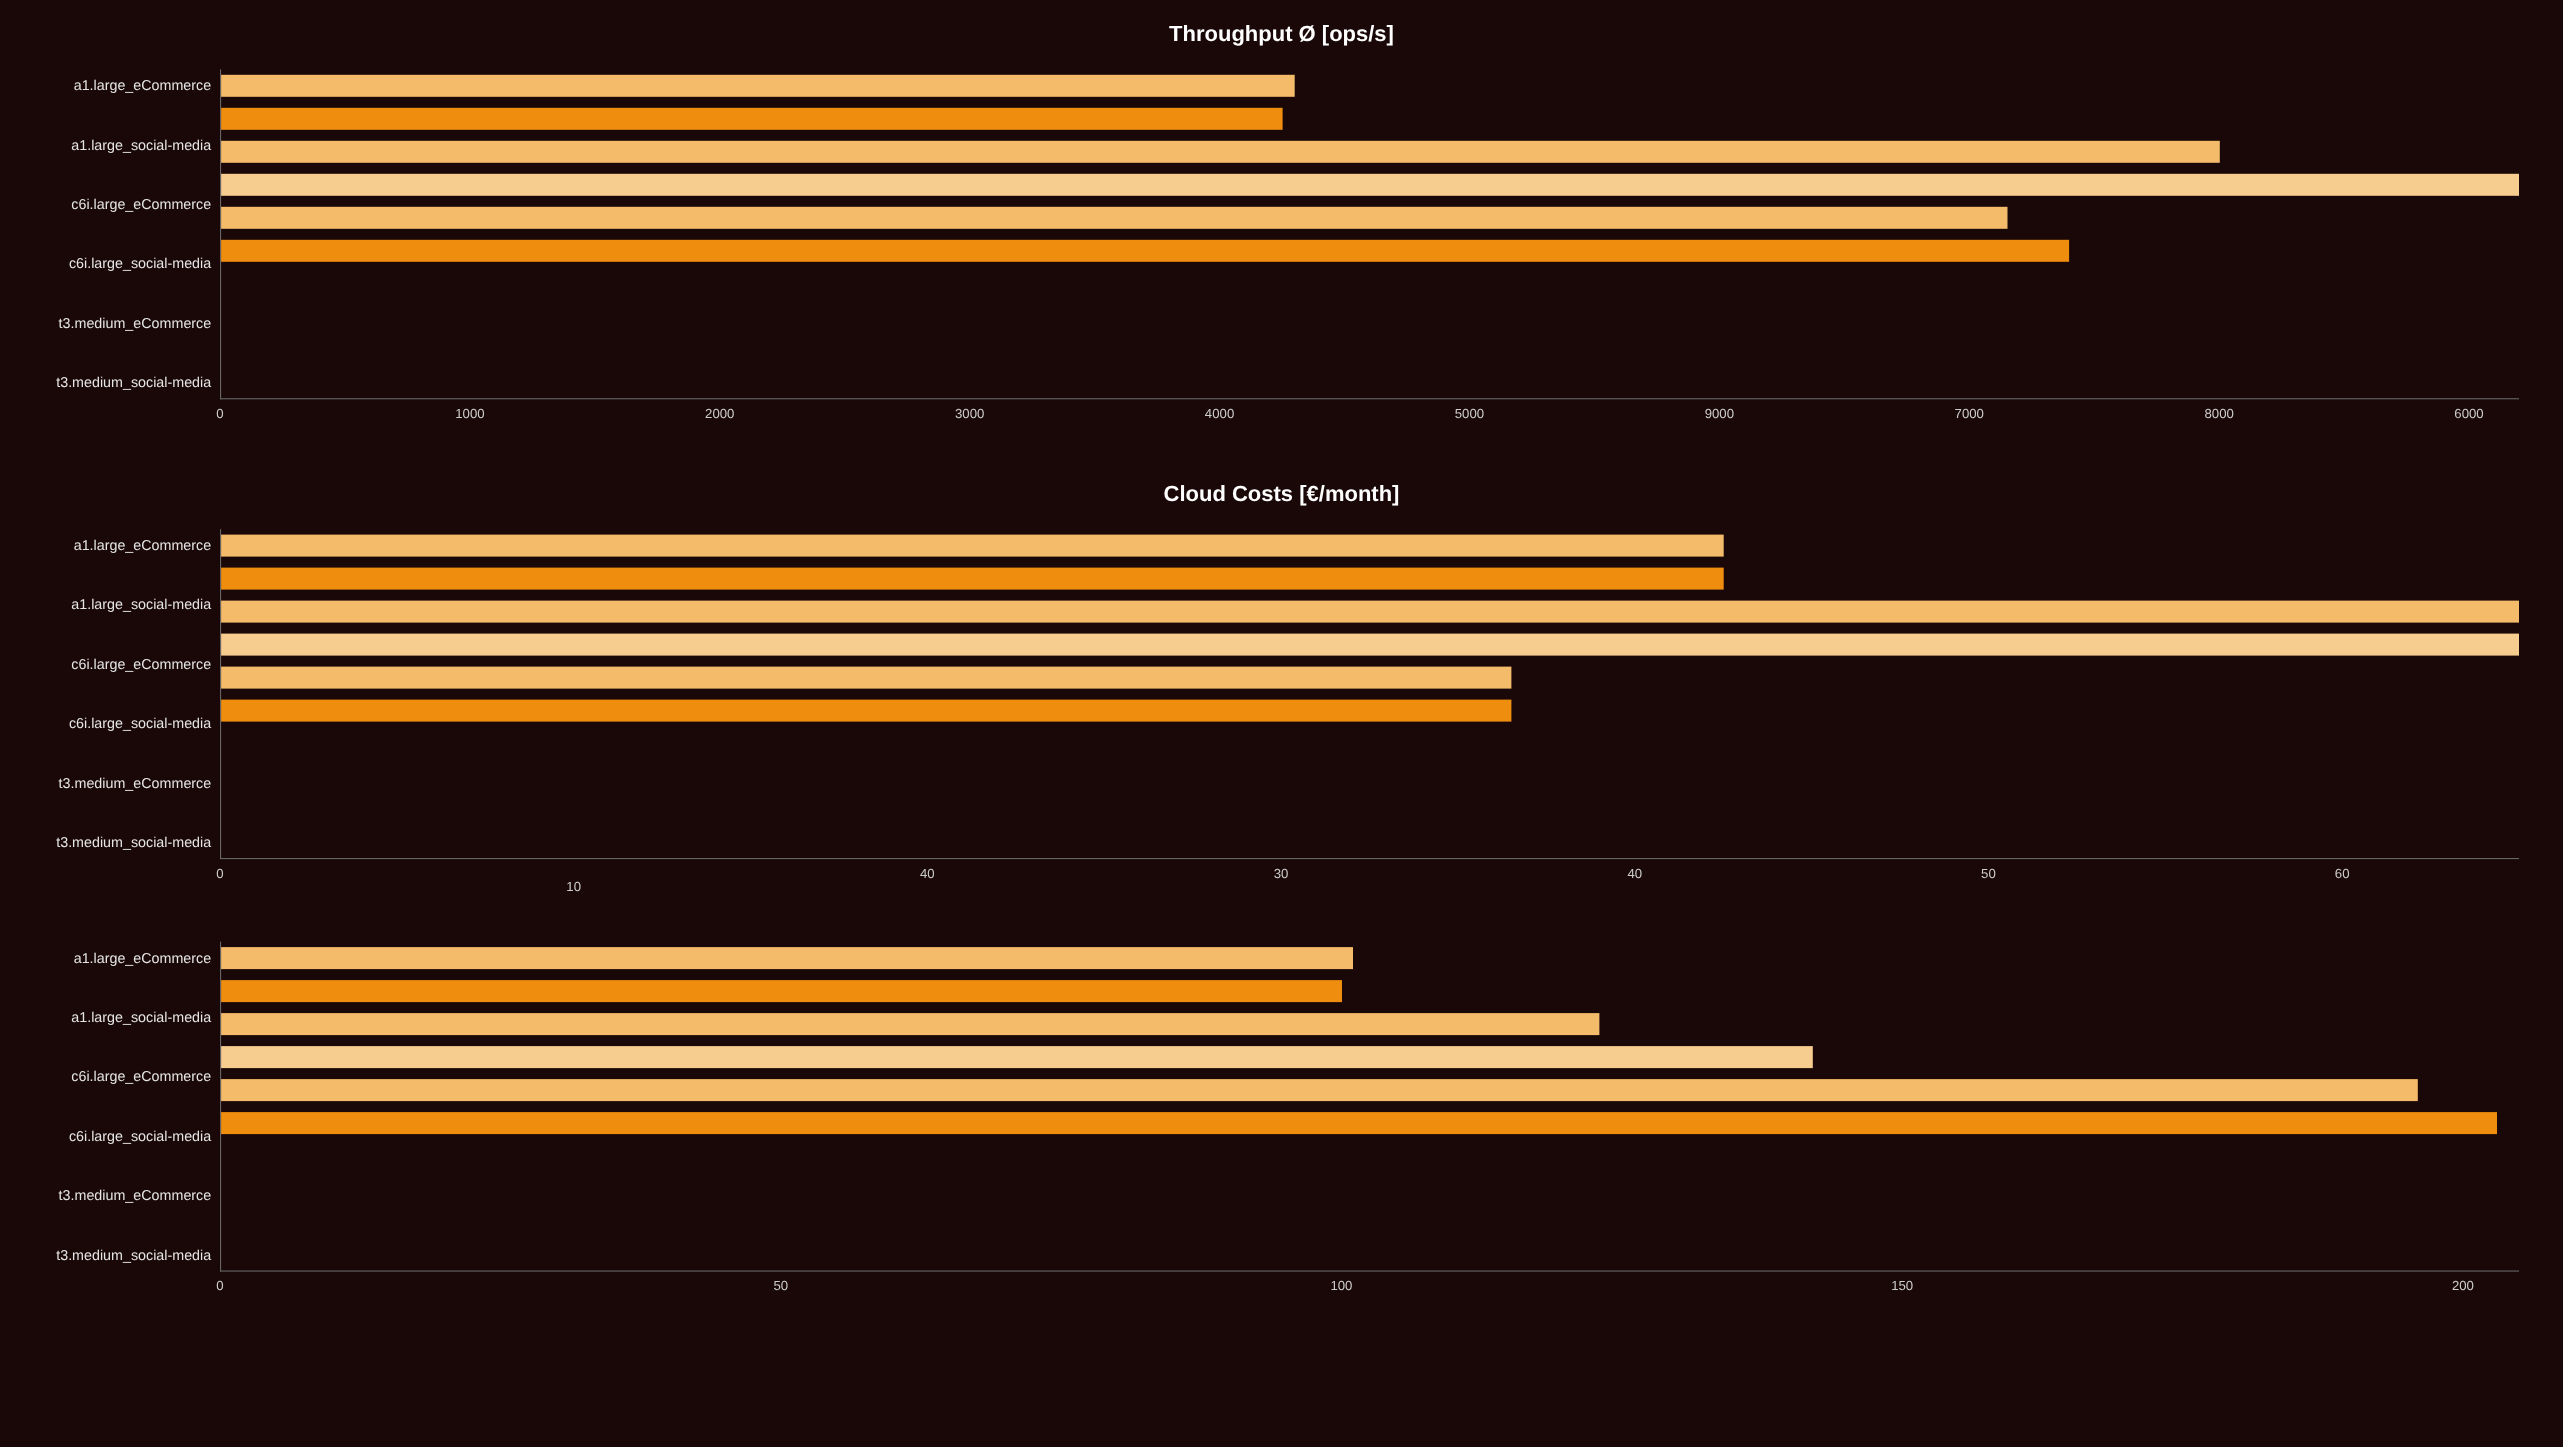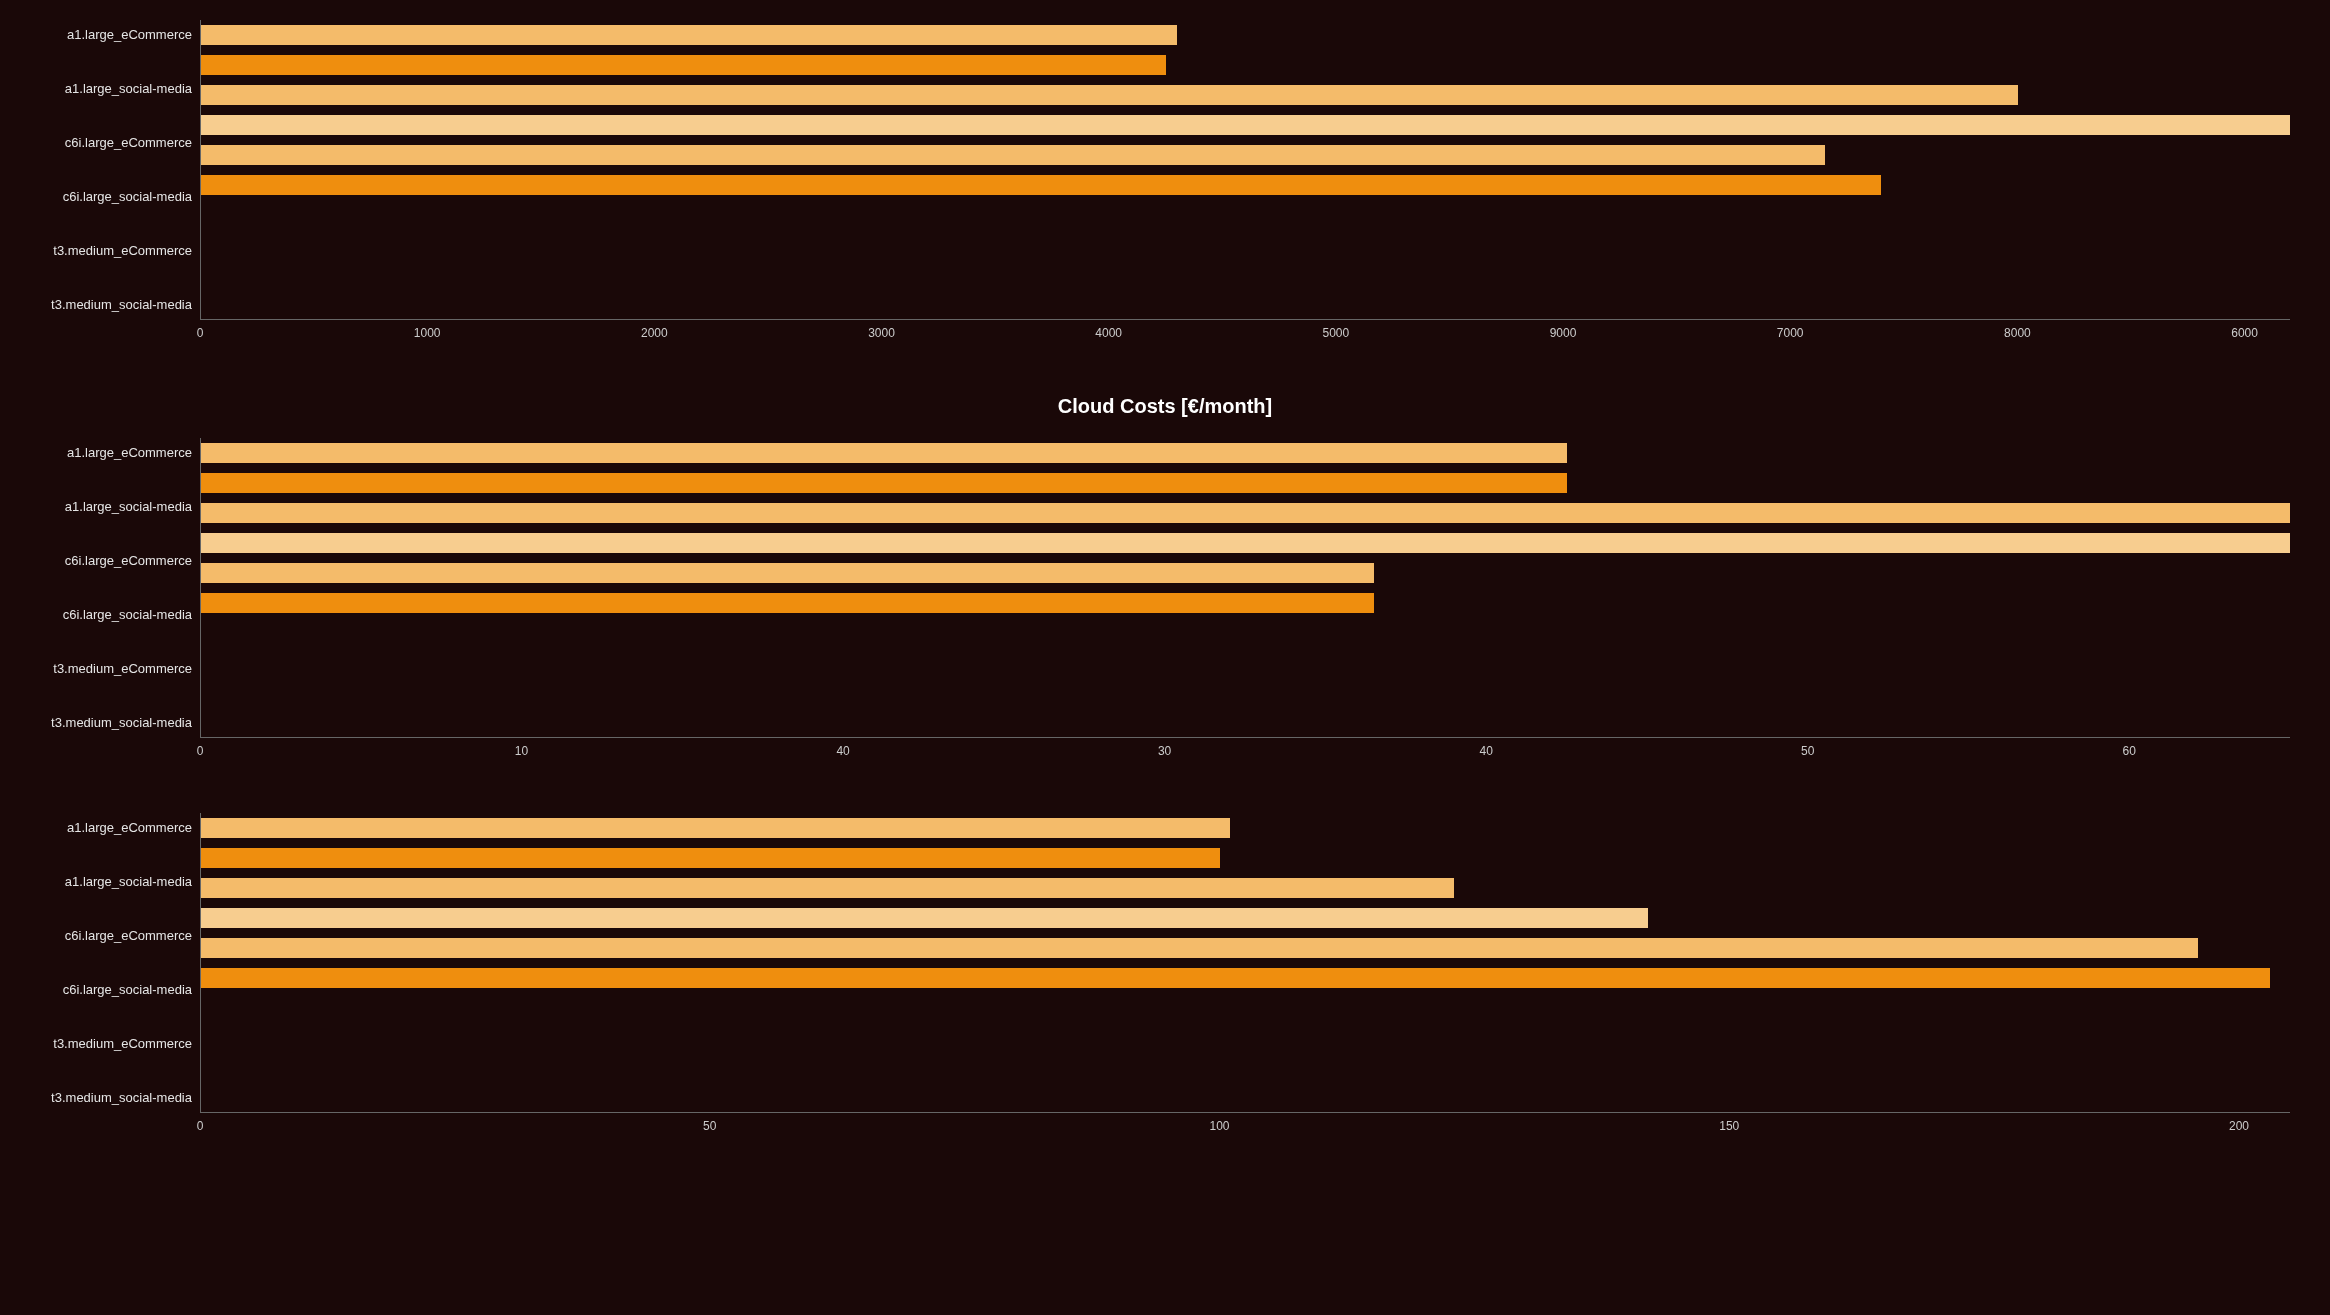--- a/index.html
+++ b/index.html
@@ -77,20 +77,21 @@
     transform: translateX(-50%);
     top: 6px;
   }
 </style>
 </head>
 <body>
 
 <div class="page">
 
   <div class="chart-block">
+    <div class="chart-title">Throughput Ø [ops/s]</div>
     <div class="chart-body">
       <div class="y-labels">
         <div class="y-label">a1.large_eCommerce</div>
         <div class="y-label">a1.large_social-media</div>
         <div class="y-label">c6i.large_eCommerce</div>
         <div class="y-label">c6i.large_social-media</div>
         <div class="y-label">t3.medium_eCommerce</div>
         <div class="y-label">t3.medium_social-media</div>
       </div>
       <div class="plot">
@@ -159,21 +160,21 @@
               <div class="bar" style="width: 56.1538%; background: rgb(244, 187, 106);"></div>
             </div>
             <div class="bar-row">
               <div class="bar" style="width: 56.1538%; background: rgb(239, 142, 14);"></div>
             </div>
           </div>
       </div>
     </div>
     <div class="x-axis" id="xaxis-1">
         <div class="x-tick" style="left: 0%;">0</div>
-        <div class="x-tick" style="left: 15.3846%;">10</div>
+        <div class="x-tick" style="left: 15.3846%; margin-top: 12px;">10</div>
         <div class="x-tick" style="left: 30.7692%;">40</div>
         <div class="x-tick" style="left: 46.1538%;">30</div>
         <div class="x-tick" style="left: 61.5385%;">40</div>
         <div class="x-tick" style="left: 76.9231%;">50</div>
         <div class="x-tick" style="left: 92.3077%;">60</div>
       </div>
   </div>
 
   <div class="chart-block">
     <div class="chart-body">

